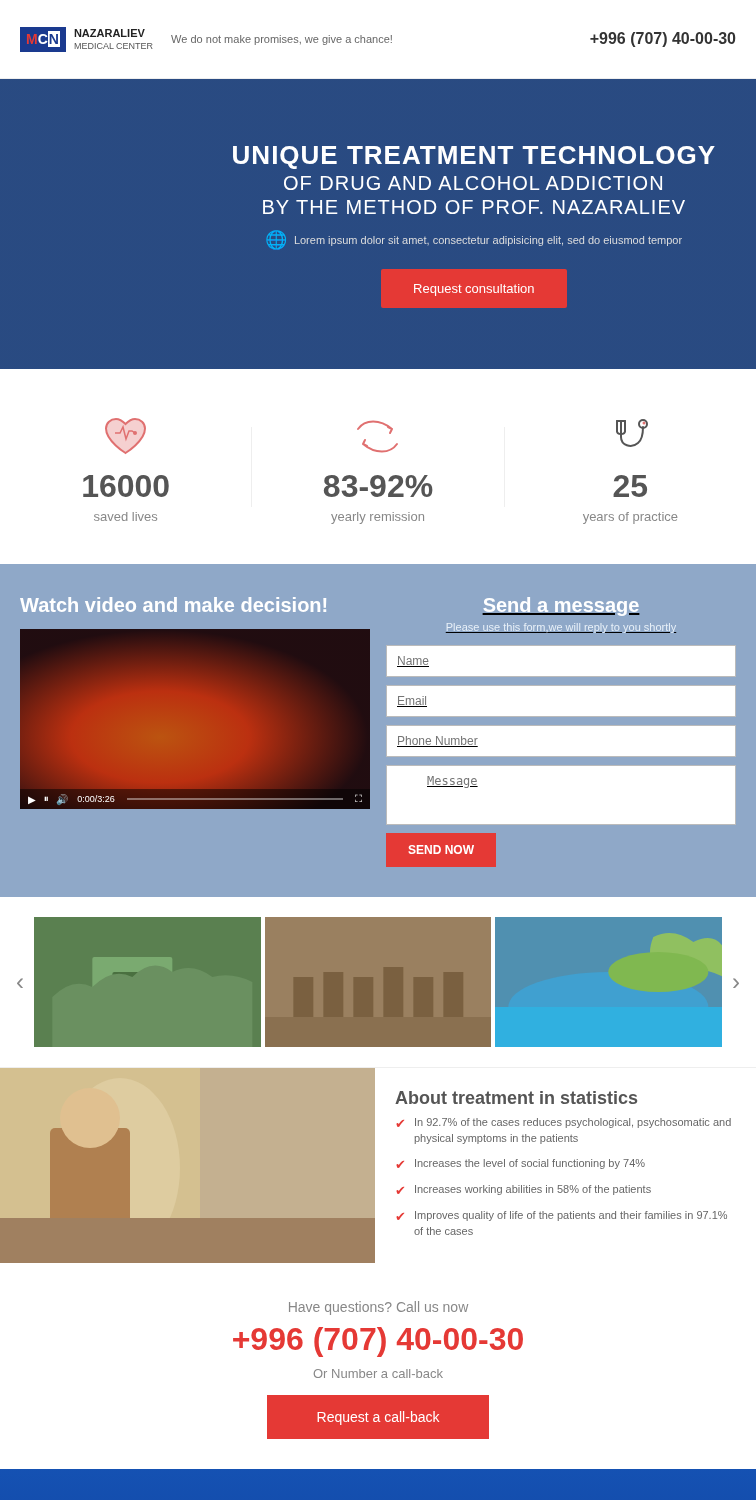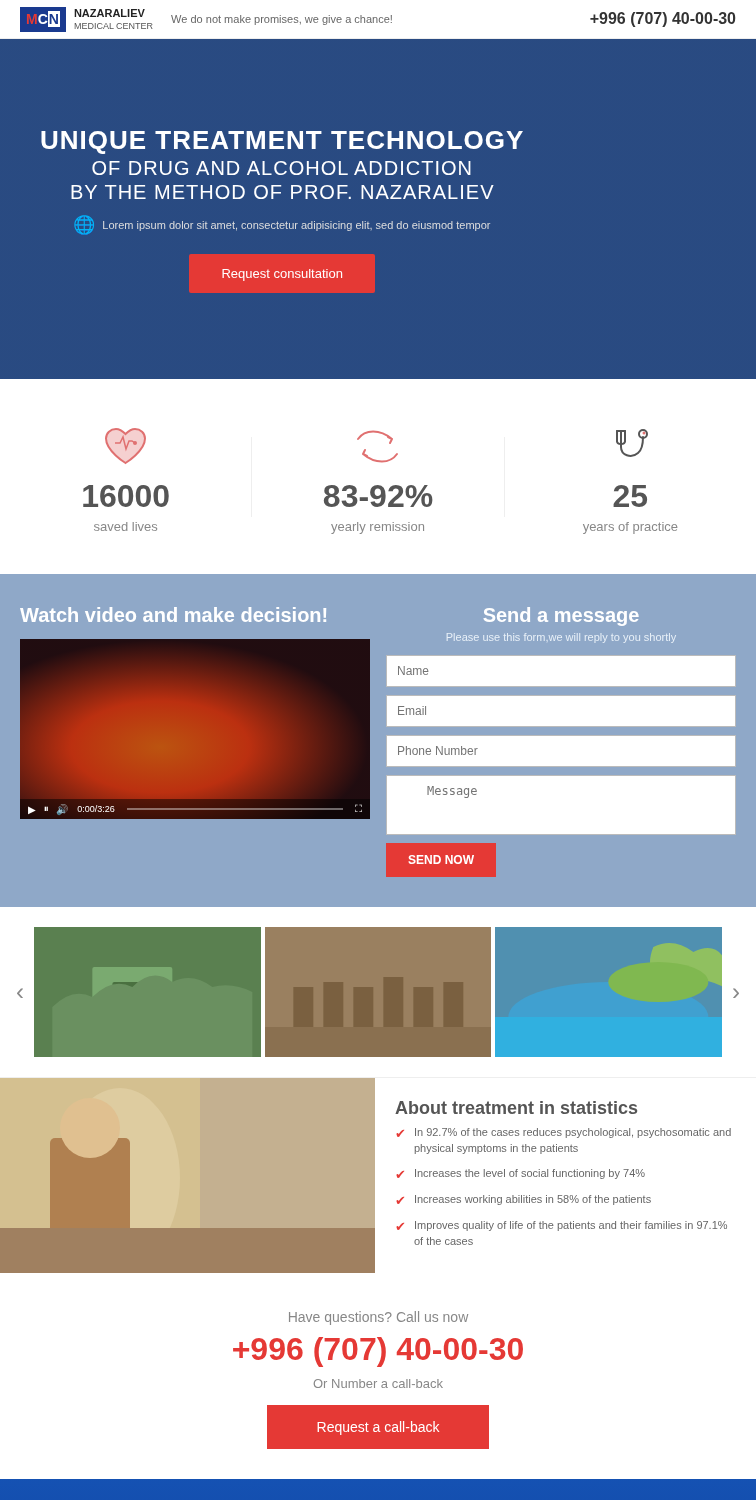--- a/index.html
+++ b/index.html
@@ -3,21 +3,21 @@
   <meta charset="utf-8">
   <style>
     * { margin: 0; padding: 0; box-sizing: border-box; }
     body { font-family: Arial, sans-serif; width: 756px; background: #fff; }
 
     
     .header {
       display: flex;
       align-items: center;
       justify-content: space-between;
-      padding: 6px 20px;
+      padding: 26px 20px;
       border-bottom: 1px solid #eee;
       background: #fff;
       gap: 20px;
     }
     .logo-area { display: flex; align-items: center; gap: 8px; }
     .logo-box {
       background: #1a3a8f;
       color: #fff;
       font-weight: bold;
       font-size: 14px;
@@ -25,27 +25,27 @@
       line-height: 1.2;
     }
     .logo-box span { color: #e53935; }
     .logo-name { font-size: 9px; color: #333; line-height: 1.3; }
     .header-tagline { font-size: 11px; color: #666; margin-left: 10px; }
     .header-phone { font-size: 16px; font-weight: bold; color: #333; }
 
     
     .hero {
       position: relative;
-      height: 340px;
+      height: 290px;
       background: linear-gradient(rgba(20,50,100,0.55), rgba(20,50,100,0.55)),
                   repeating-linear-gradient(45deg, #2a4a7f 0px, #2a4a7f 2px, #1a3a6f 2px, #1a3a6f 10px);
       background-color: #2a5090;
       display: flex;
       flex-direction: column;
-      align-items: flex-start;
+      align-items: flex-end;
       justify-content: center;
       text-align: center;
       color: #fff;
       overflow: hidden;
     }
     .hero-bg {
       position: absolute; inset: 0;
       background: linear-gradient(rgba(30,60,120,0.6), rgba(30,60,120,0.6));
       background-color: #3a6090;
     }
@@ -113,21 +113,21 @@
       position: absolute;
       bottom: 0; left: 0; right: 0;
       background: rgba(0,0,0,0.5);
       padding: 4px 8px;
       display: flex;
       align-items: center;
       gap: 8px;
       font-size: 10px;
       color: #fff;
     }
-    .form-side { flex: 1; }
+    .form-side { flex: 1; text-decoration: underline; }
     .form-side h2 { color: #fff; font-size: 20px; margin-bottom: 4px; font-weight: bold; text-align: center; }
     .form-side p { color: #e8f0f8; font-size: 11px; text-align: center; margin-bottom: 12px; }
     .form-side input, .form-side textarea {
       width: 100%;
       margin-bottom: 8px;
       padding: 8px 10px;
       border: 1px solid #bbb;
       font-size: 12px;
       color: #666;
       background: #fff;

